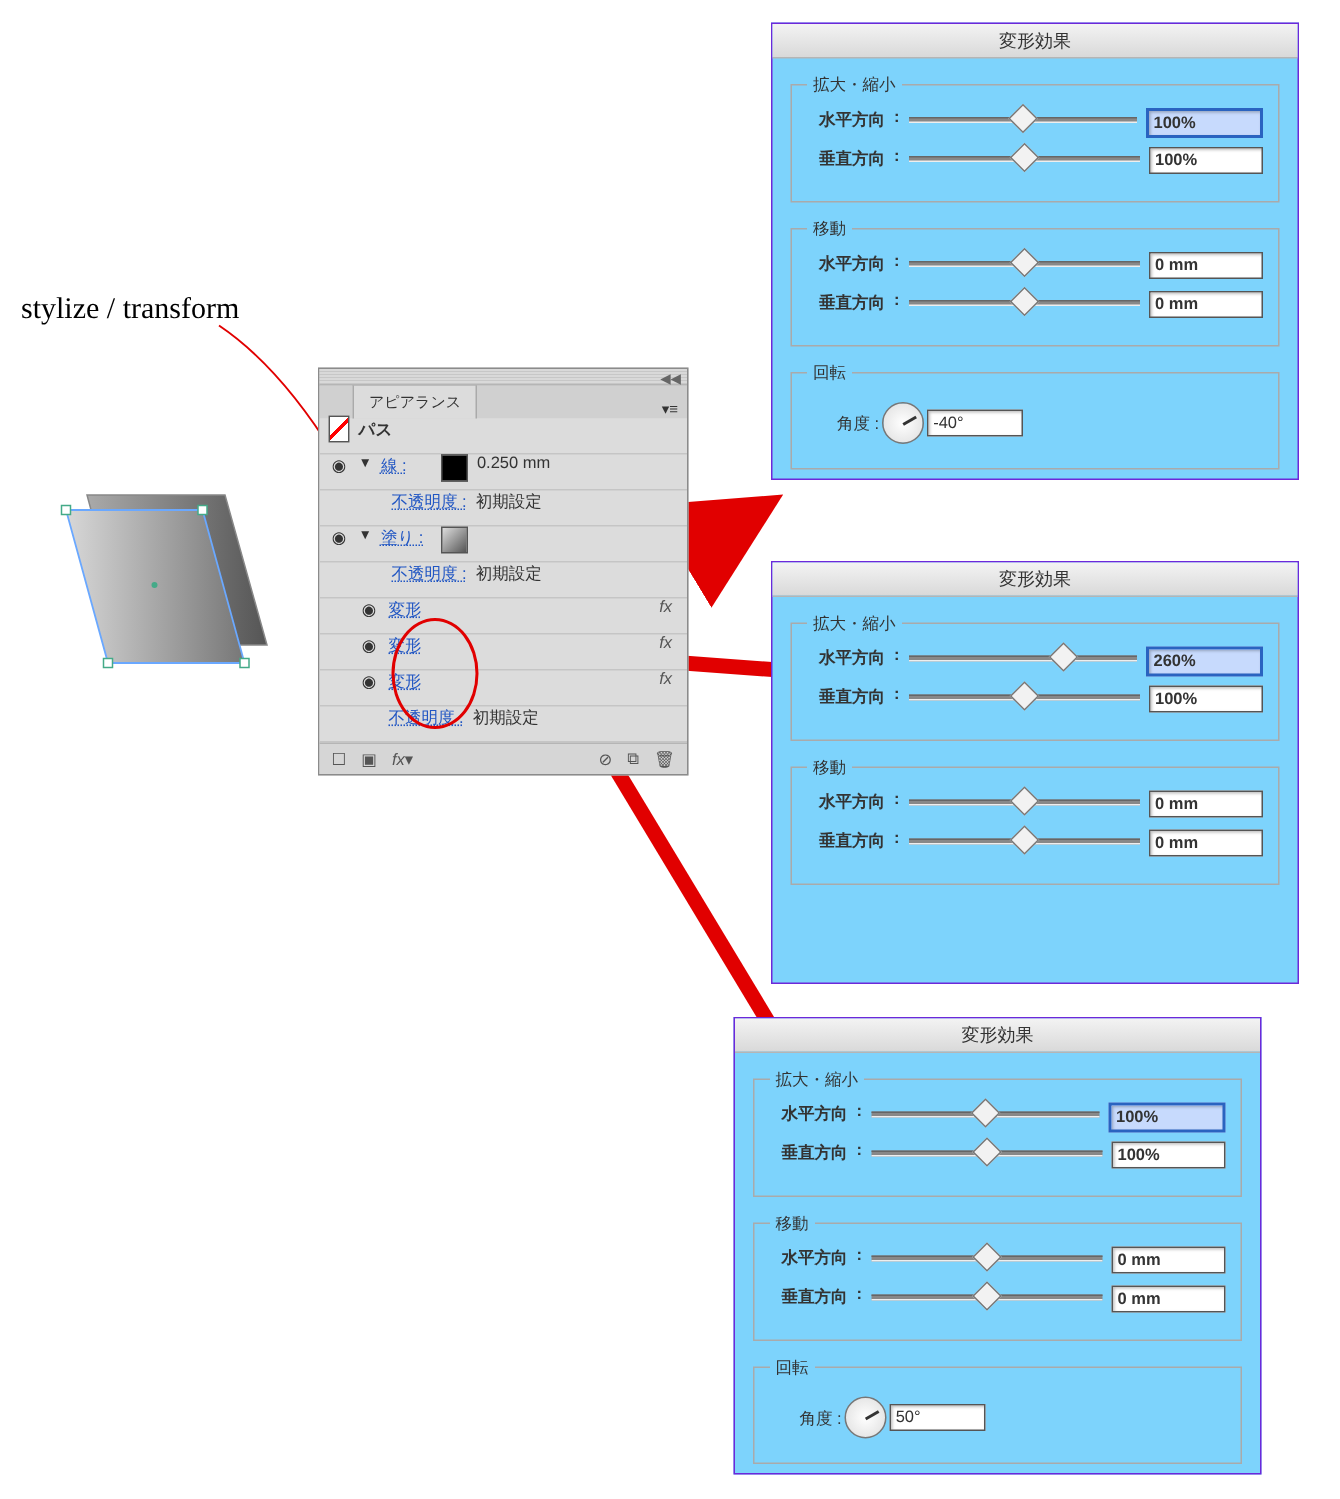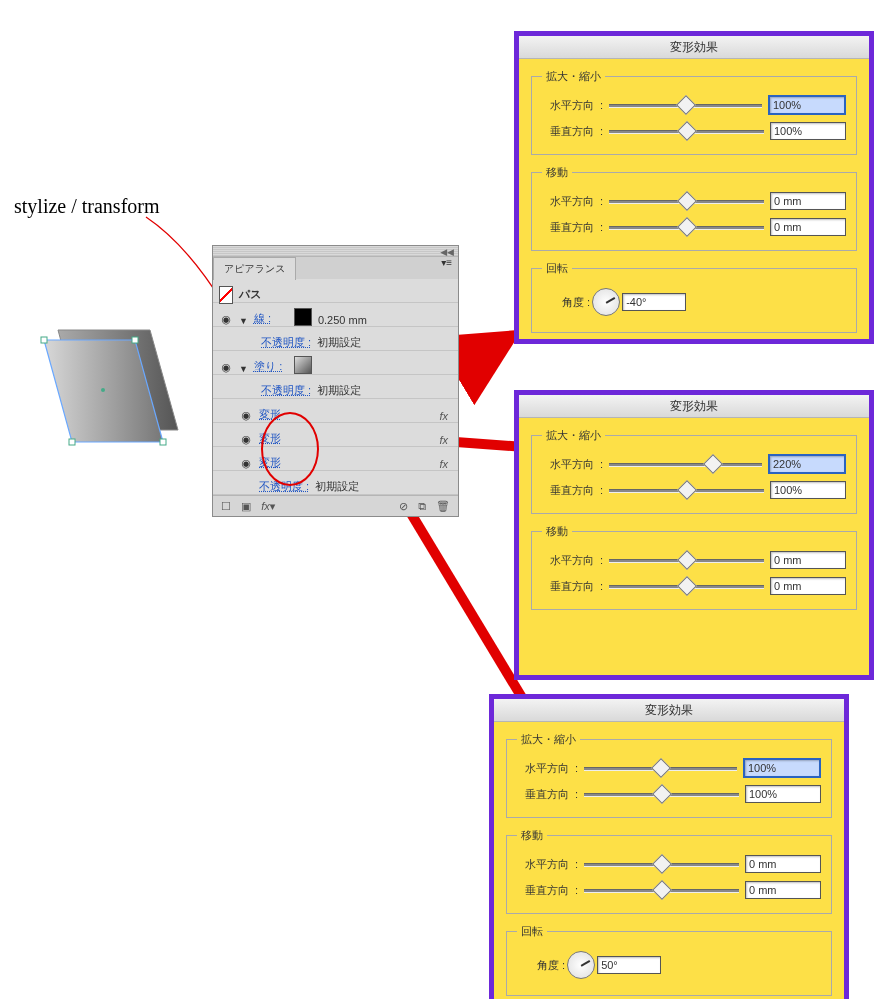--- a/index.html
+++ b/index.html
@@ -39,40 +39,40 @@
   .appearance .titlebar .collapse {
     position: absolute;
     right: 4px; top: 1px;
     font-size: 9px;
     color:#666;
   }
   .appearance .tabstrip {
     height: 22px;
     background: #d0d0d0;
     display: flex;
-    align-items: flex-start;
-    padding-left: 0;
+    align-items: flex-end;
+    padding-left: 22px;
   }
   .appearance .tabstrip .tab {
     font-size: 10px;
     padding: 4px 10px 4px 10px;
     background: #dcdcdc;
     border: 1px solid #aaa;
     border-bottom: none;
   }
   .appearance .tabstrip .menu {
     margin-left: auto;
     padding: 0 6px;
     font-size: 10px;
     color:#333;
   }
   .appearance .rows { background: #dcdcdc; }
   .appearance .row {
     display: flex;
-    align-items: flex-end;
+    align-items: flex-start;
     height: 23px;
     border-bottom: 1px solid #c5c5c5;
     gap: 6px;
     padding: 0 6px;
   }
   .appearance .row .vis {
     width: 14px; height: 14px;
     display: inline-flex; align-items:center; justify-content:center;
   }
   .appearance .row .eyeglyph { font-size: 11px; color:#333; }
@@ -112,43 +112,43 @@
     position: absolute;
     border: 2px solid #e10000;
     border-radius: 50%;
     pointer-events: none;
   }
 
   
   .tpanel {
     position: absolute;
     width: 350px;
-    background: #fde047;
-    border: 5px solid #6d28d9;
-    margin-top: 16px;
+    background: #7dd3fc;
+    border: 1px solid #6d28d9;
   }
   .tpanel .thead {
     height: 22px;
     text-align: center;
     font-size: 12px;
     line-height: 22px;
     background: linear-gradient(#f3f3f3,#d9d9d9);
     border-bottom: 1px solid #b5b5b5;
   }
   .tpanel fieldset {
     border: 1px solid #aaa;
     margin: 10px 12px 6px 12px;
     padding: 8px 10px 10px 10px;
   }
   .tpanel legend { font-size: 11px; padding: 0 4px; font-family: Liberation Mono, monospace; }
   .tpanel .trow {
     display: flex;
-    align-items: center;
+    align-items: flex-start;
     height: 26px;
     gap: 6px;
+    font-weight: bold;
   }
   .tpanel .trow .lbl { width: 52px; text-align: right; }
   .tpanel .trow .colon { }
   .tpanel .slider {
     flex: 1;
     height: 14px;
     position: relative;
   }
   .tpanel .slider::before{
     content:"";
@@ -382,21 +382,21 @@
 <div class="tpanel" style="left:514px; top:374px; height:280px;">
   <div class="thead">変形効果</div>
   <fieldset>
     <legend>拡大・縮小</legend>
     <div class="trow">
       <span class="lbl">水平方向</span>
         <span class="colon">:</span>
       <div class="slider">
           <span class="thumb" style="left:68%"></span>
         </div>
-      <div class="field sel">220%</div>
+      <div class="field sel">260%</div>
     </div>
     <div class="trow">
       <span class="lbl">垂直方向</span>
         <span class="colon">:</span>
       <div class="slider">
           <span class="thumb" style="left:50%"></span>
         </div>
       <div class="field">100%</div>
     </div>
   </fieldset>

